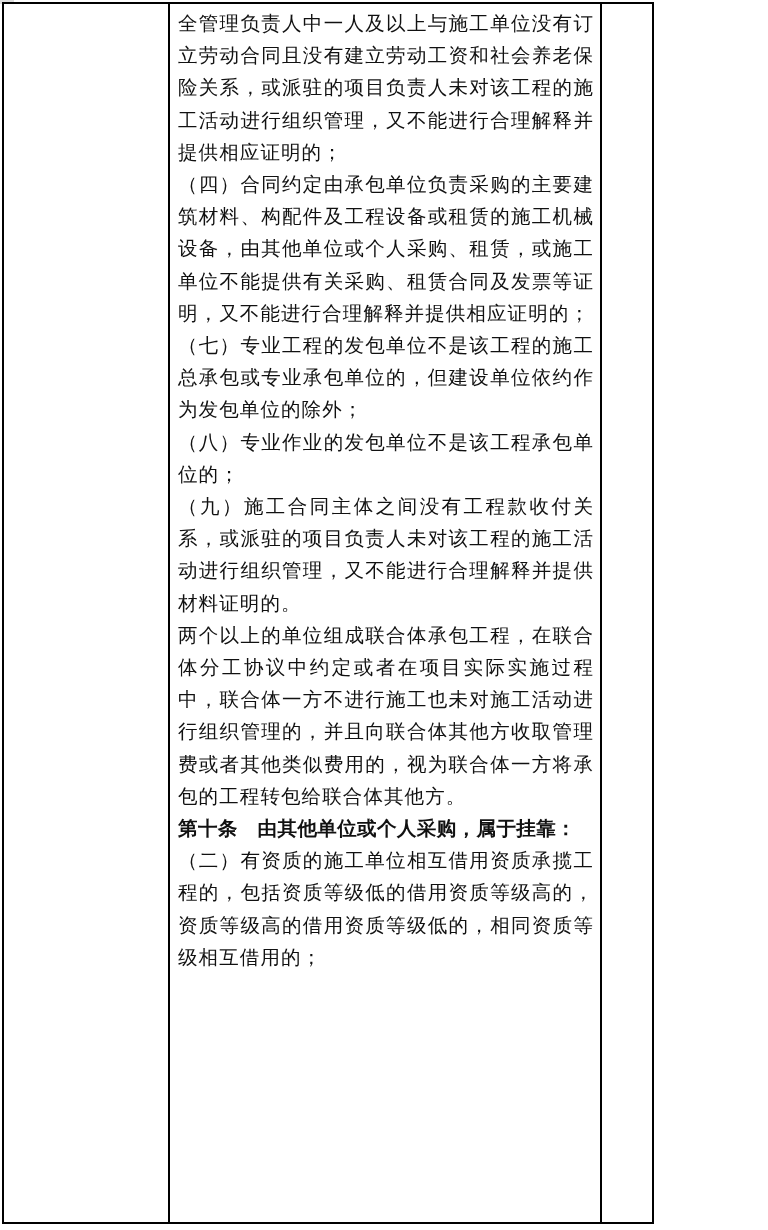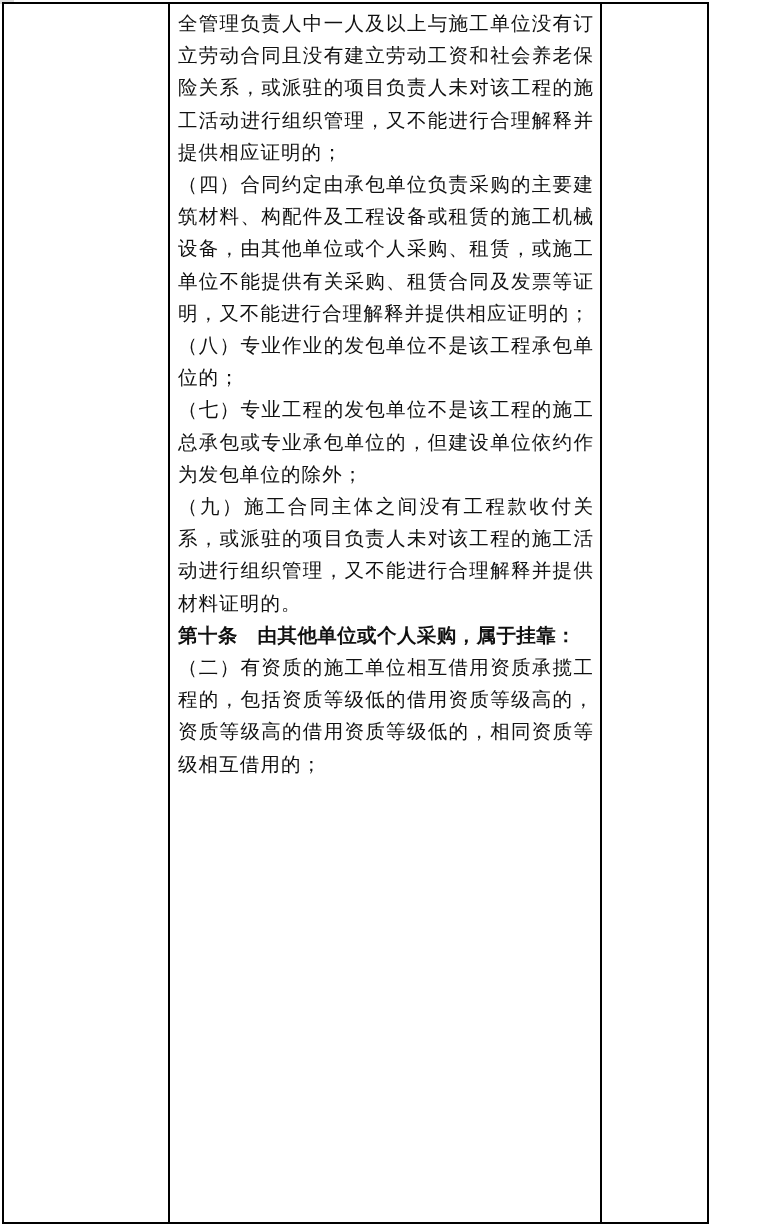--- a/index.html
+++ b/index.html
@@ -1,20 +1,20 @@
 <!DOCTYPE html>
 <html><head>
   <meta charset="utf-8">
   <style>
     html, body { margin: 0; padding: 0; background: #ffffff; }
     body { width: 768px; height: 1230px; position: relative; overflow: hidden; }
     .page-table {
       position: absolute;
       left: 2px; top: 2px;
-      width: 707px; height: 1222px;
+      width: 652px; height: 1222px;
       border: 2px solid #000;
       box-sizing: border-box;
       display: flex;
     }
     .col-left { width: 166px; border-right: 2px solid #000; box-sizing: border-box; }
     .col-main {
       width: 432px;
       border-right: 2px solid #000;
       box-sizing: border-box;
       padding: 4px 6px 0 8px;
@@ -33,21 +33,22 @@
 </head>
 <body>
 
 <div class="corner-mark" style="left:0;top:0;"></div>
 
 <div class="page-table">
   <div class="col-left"></div>
   <div class="col-main">
     <p class="para">全管理负责人中一人及以上与施工单位没有订立劳动合同且没有建立劳动工资和社会养老保险关系，或派驻的项目负责人未对该工程的施工活动进行组织管理，又不能进行合理解释并提供相应证明的；</p>
     <p class="para">（四）合同约定由承包单位负责采购的主要建筑材料、构配件及工程设备或租赁的施工机械设备，由其他单位或个人采购、租赁，或施工单位不能提供有关采购、租赁合同及发票等证明，又不能进行合理解释并提供相应证明的；</p>
+    <p class="para">（七）专业工程的发包单位不是该工程的施工总承包或专业承包单位的，但建设单位依约作为发包单位的除外；</p>
     <p class="para">（八）专业作业的发包单位不是该工程承包单位的；</p>
-    <p class="para">（七）专业工程的发包单位不是该工程的施工总承包或专业承包单位的，但建设单位依约作为发包单位的除外；</p>
     <p class="para">（九）施工合同主体之间没有工程款收付关系，或派驻的项目负责人未对该工程的施工活动进行组织管理，又不能进行合理解释并提供材料证明的。</p>
+    <p class="para">两个以上的单位组成联合体承包工程，在联合体分工协议中约定或者在项目实际实施过程中，联合体一方不进行施工也未对施工活动进行组织管理的，并且向联合体其他方收取管理费或者其他类似费用的，视为联合体一方将承包的工程转包给联合体其他方。</p>
     <p class="para heading">第十条　由其他单位或个人采购，属于挂靠：</p>
     <p class="para">（二）有资质的施工单位相互借用资质承揽工程的，包括资质等级低的借用资质等级高的，资质等级高的借用资质等级低的，相同资质等级相互借用的；</p>
 
   </div>
   <div class="col-right"></div>
 </div>
 
 </body></html>

